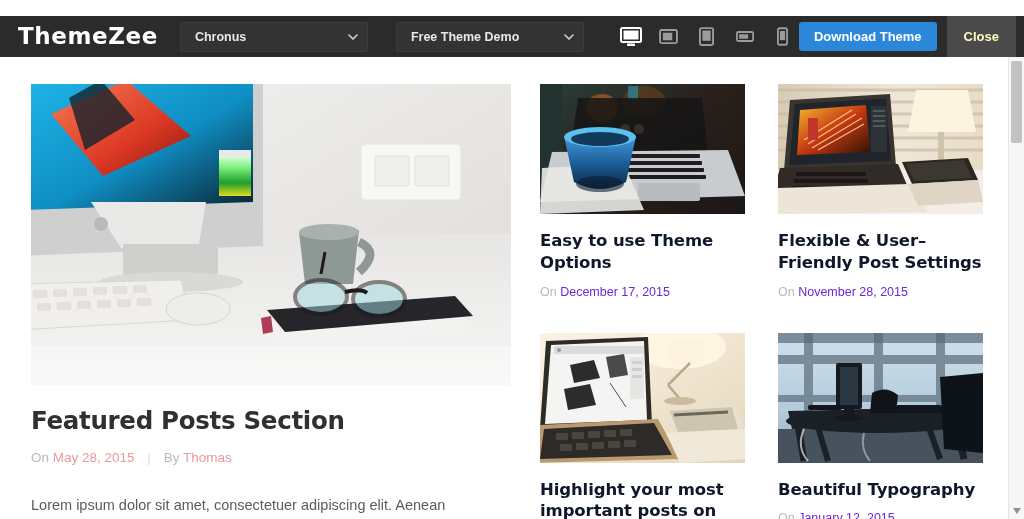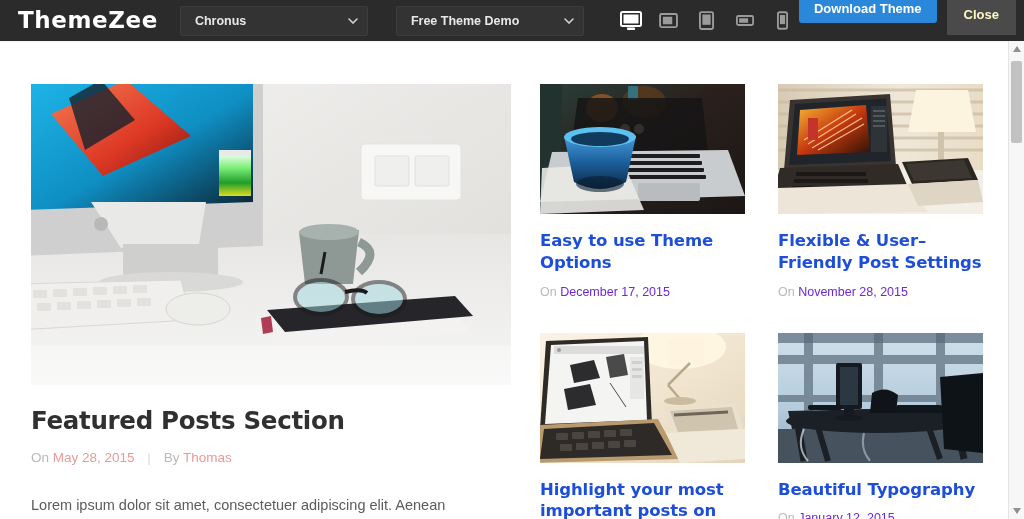--- a/index.html
+++ b/index.html
@@ -8,21 +8,21 @@
     width: 1024px;
     height: 519px;
     overflow: hidden;
     background: #ffffff;
     font-family: "Liberation Sans", sans-serif;
   }
 
   
   #preview-bar {
     position: absolute;
-    top: 0; left: 0;
+    top: 16px; left: 0;
     width: 1024px;
     height: 41px;
     background: #2b2b2b;
     display: flex;
     align-items: center;
     padding: 0 8px 0 18px;
     z-index: 50;
   }
 
   #brand-logo {
@@ -79,20 +79,21 @@
     display: flex; align-items: center; justify-content: center;
     cursor: pointer;
     color: #9b9b9b;
   }
   .device-btn.active { color: #ffffff; }
   .device-btn svg { display: block; }
 
   #bar-actions {
     margin-left: auto;
     display: flex;
+    align-items: center;
     height: 53px;
   }
   #btn-download {
     background: #2b87da;
     color: #ffffff;
     font-size: 13px;
     font-weight: bold;
     border: none;
     border-radius: 3px;
     height: 29px;
@@ -194,21 +195,21 @@
     gap: 0 33px;
     align-content: flex-start;
   }
   .small-post { width: 205px; }
   .small-post.row2 { margin-top: 34px; }
   .small-thumb { height: 130px; }
   .post-title-sm {
     font-family: "DejaVu Sans", sans-serif;
     font-size: 16.5px;
     font-weight: bold;
-    color: #1d4ed8;
+    color: #0f172a;
     line-height: 1.32;
     margin-top: 16px;
     letter-spacing: -0.1px;
   }
   .meta-sm {
     font-size: 12.5px;
     color: #b9b9b9;
     margin-top: 11px;
   }
   .meta-sm .link { color: #6d28d9; }

